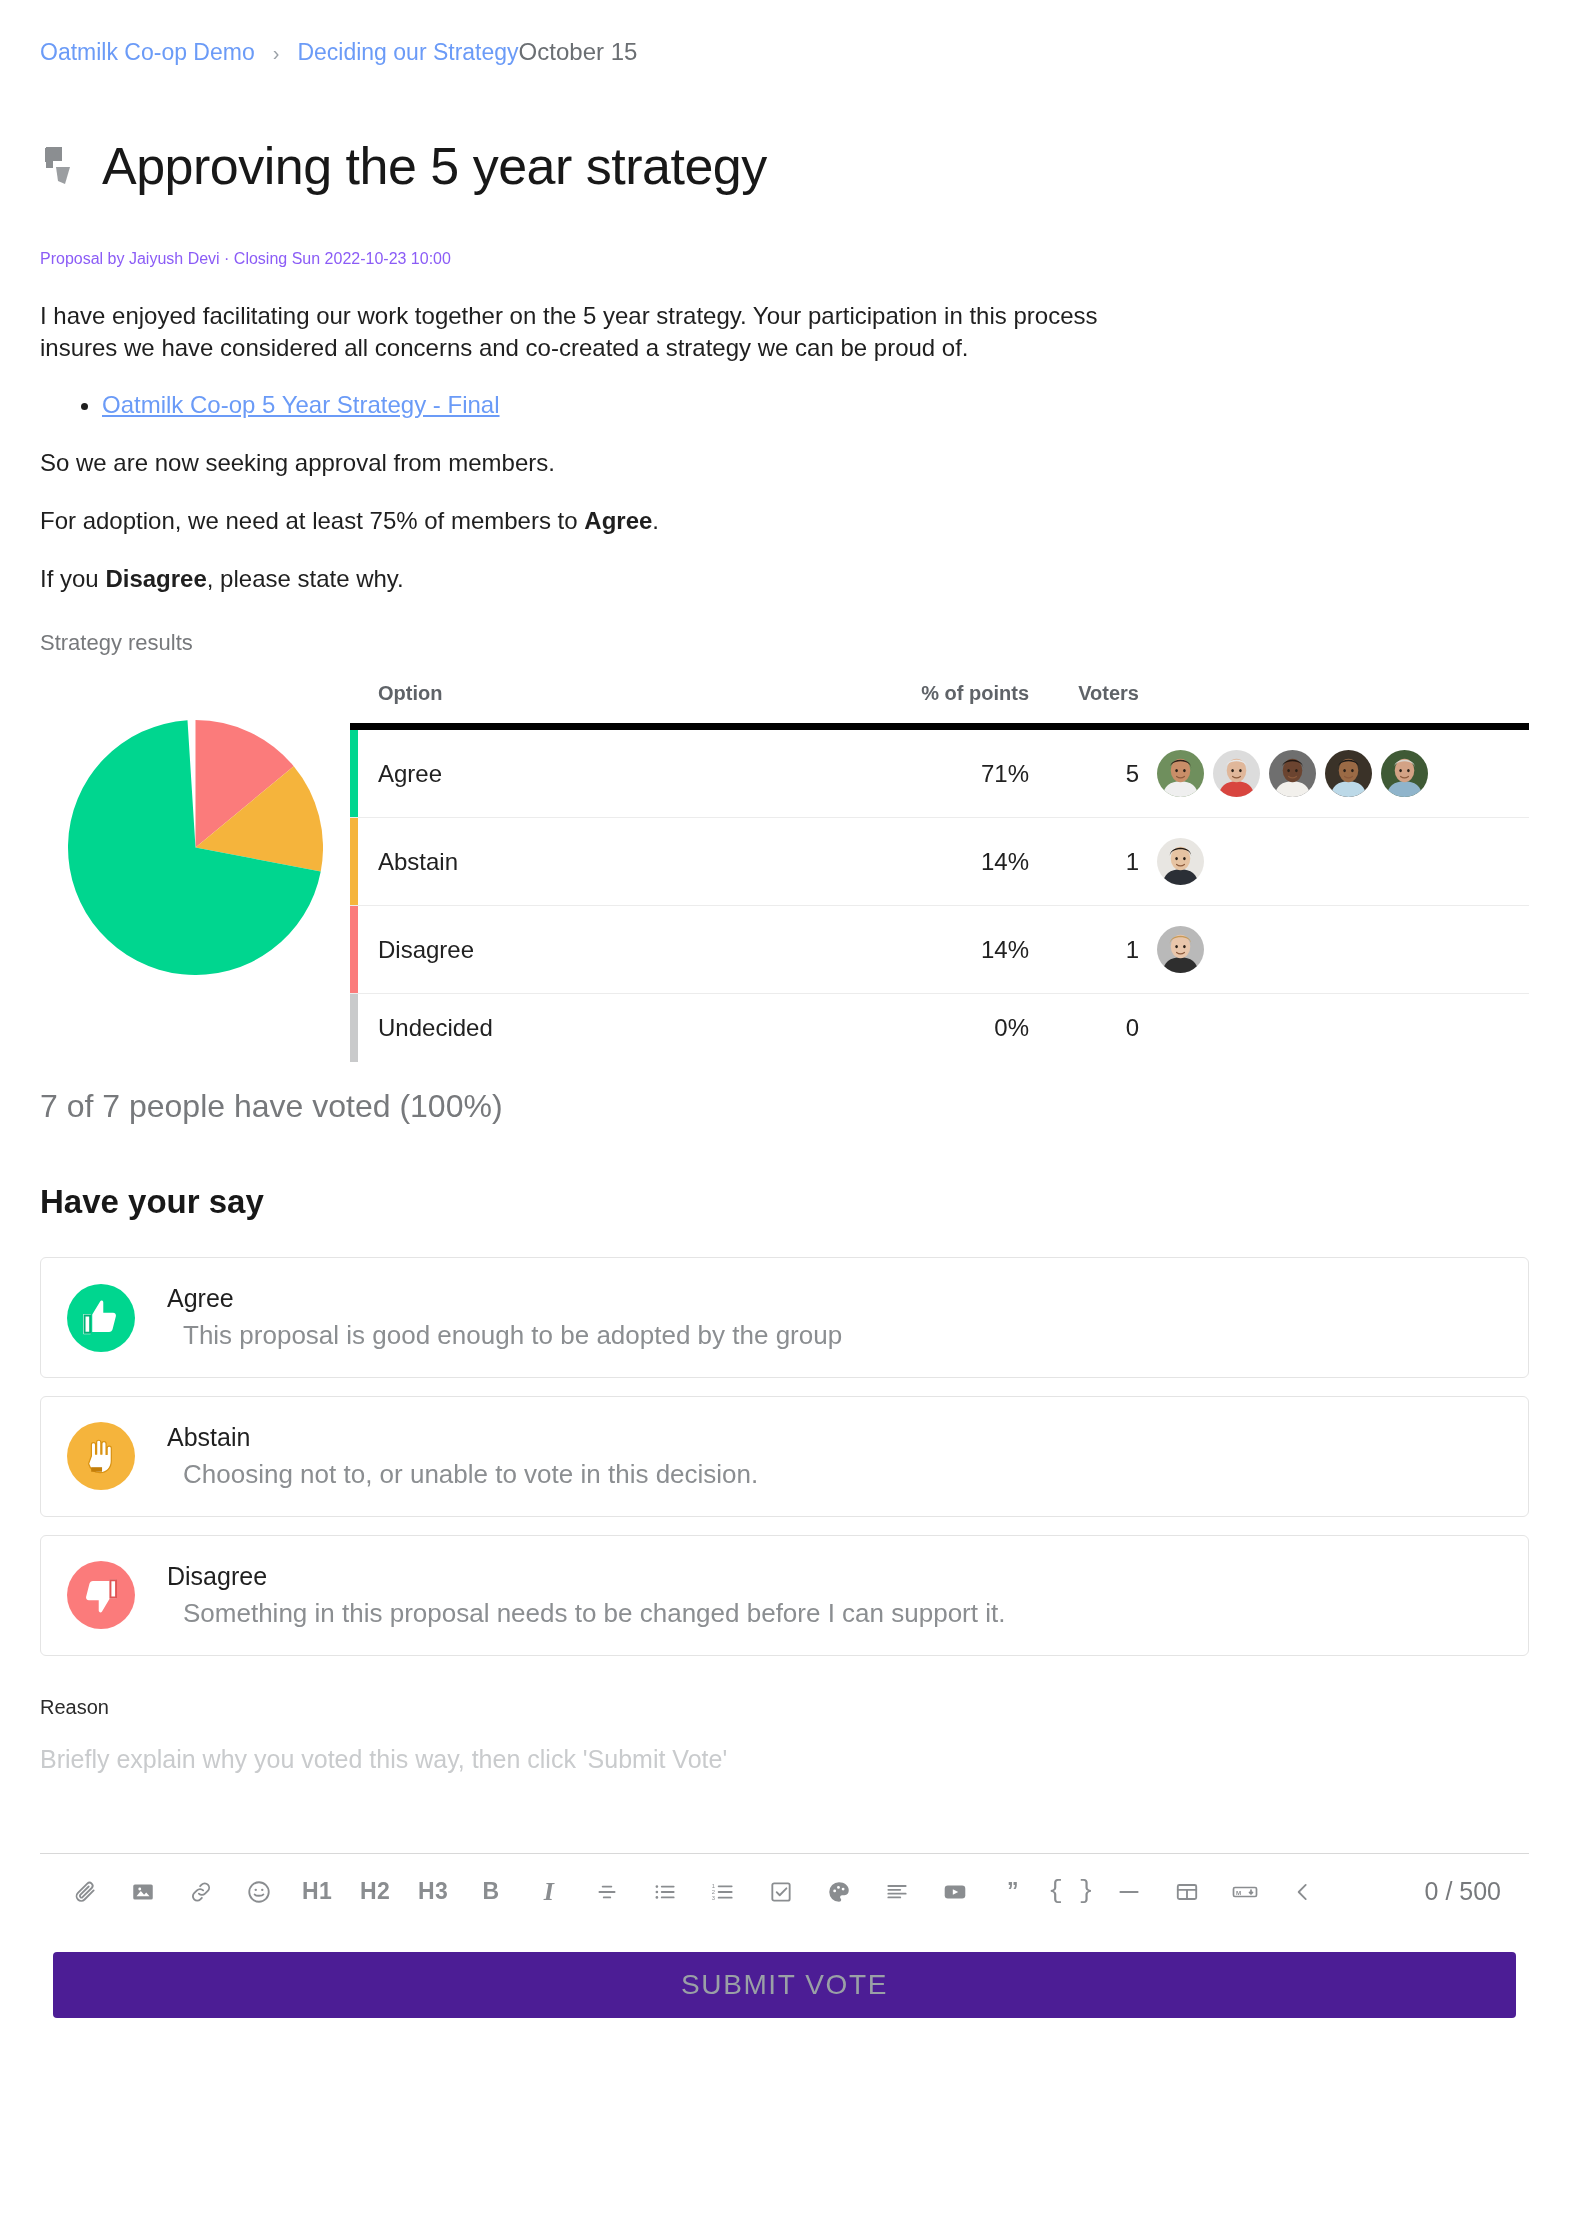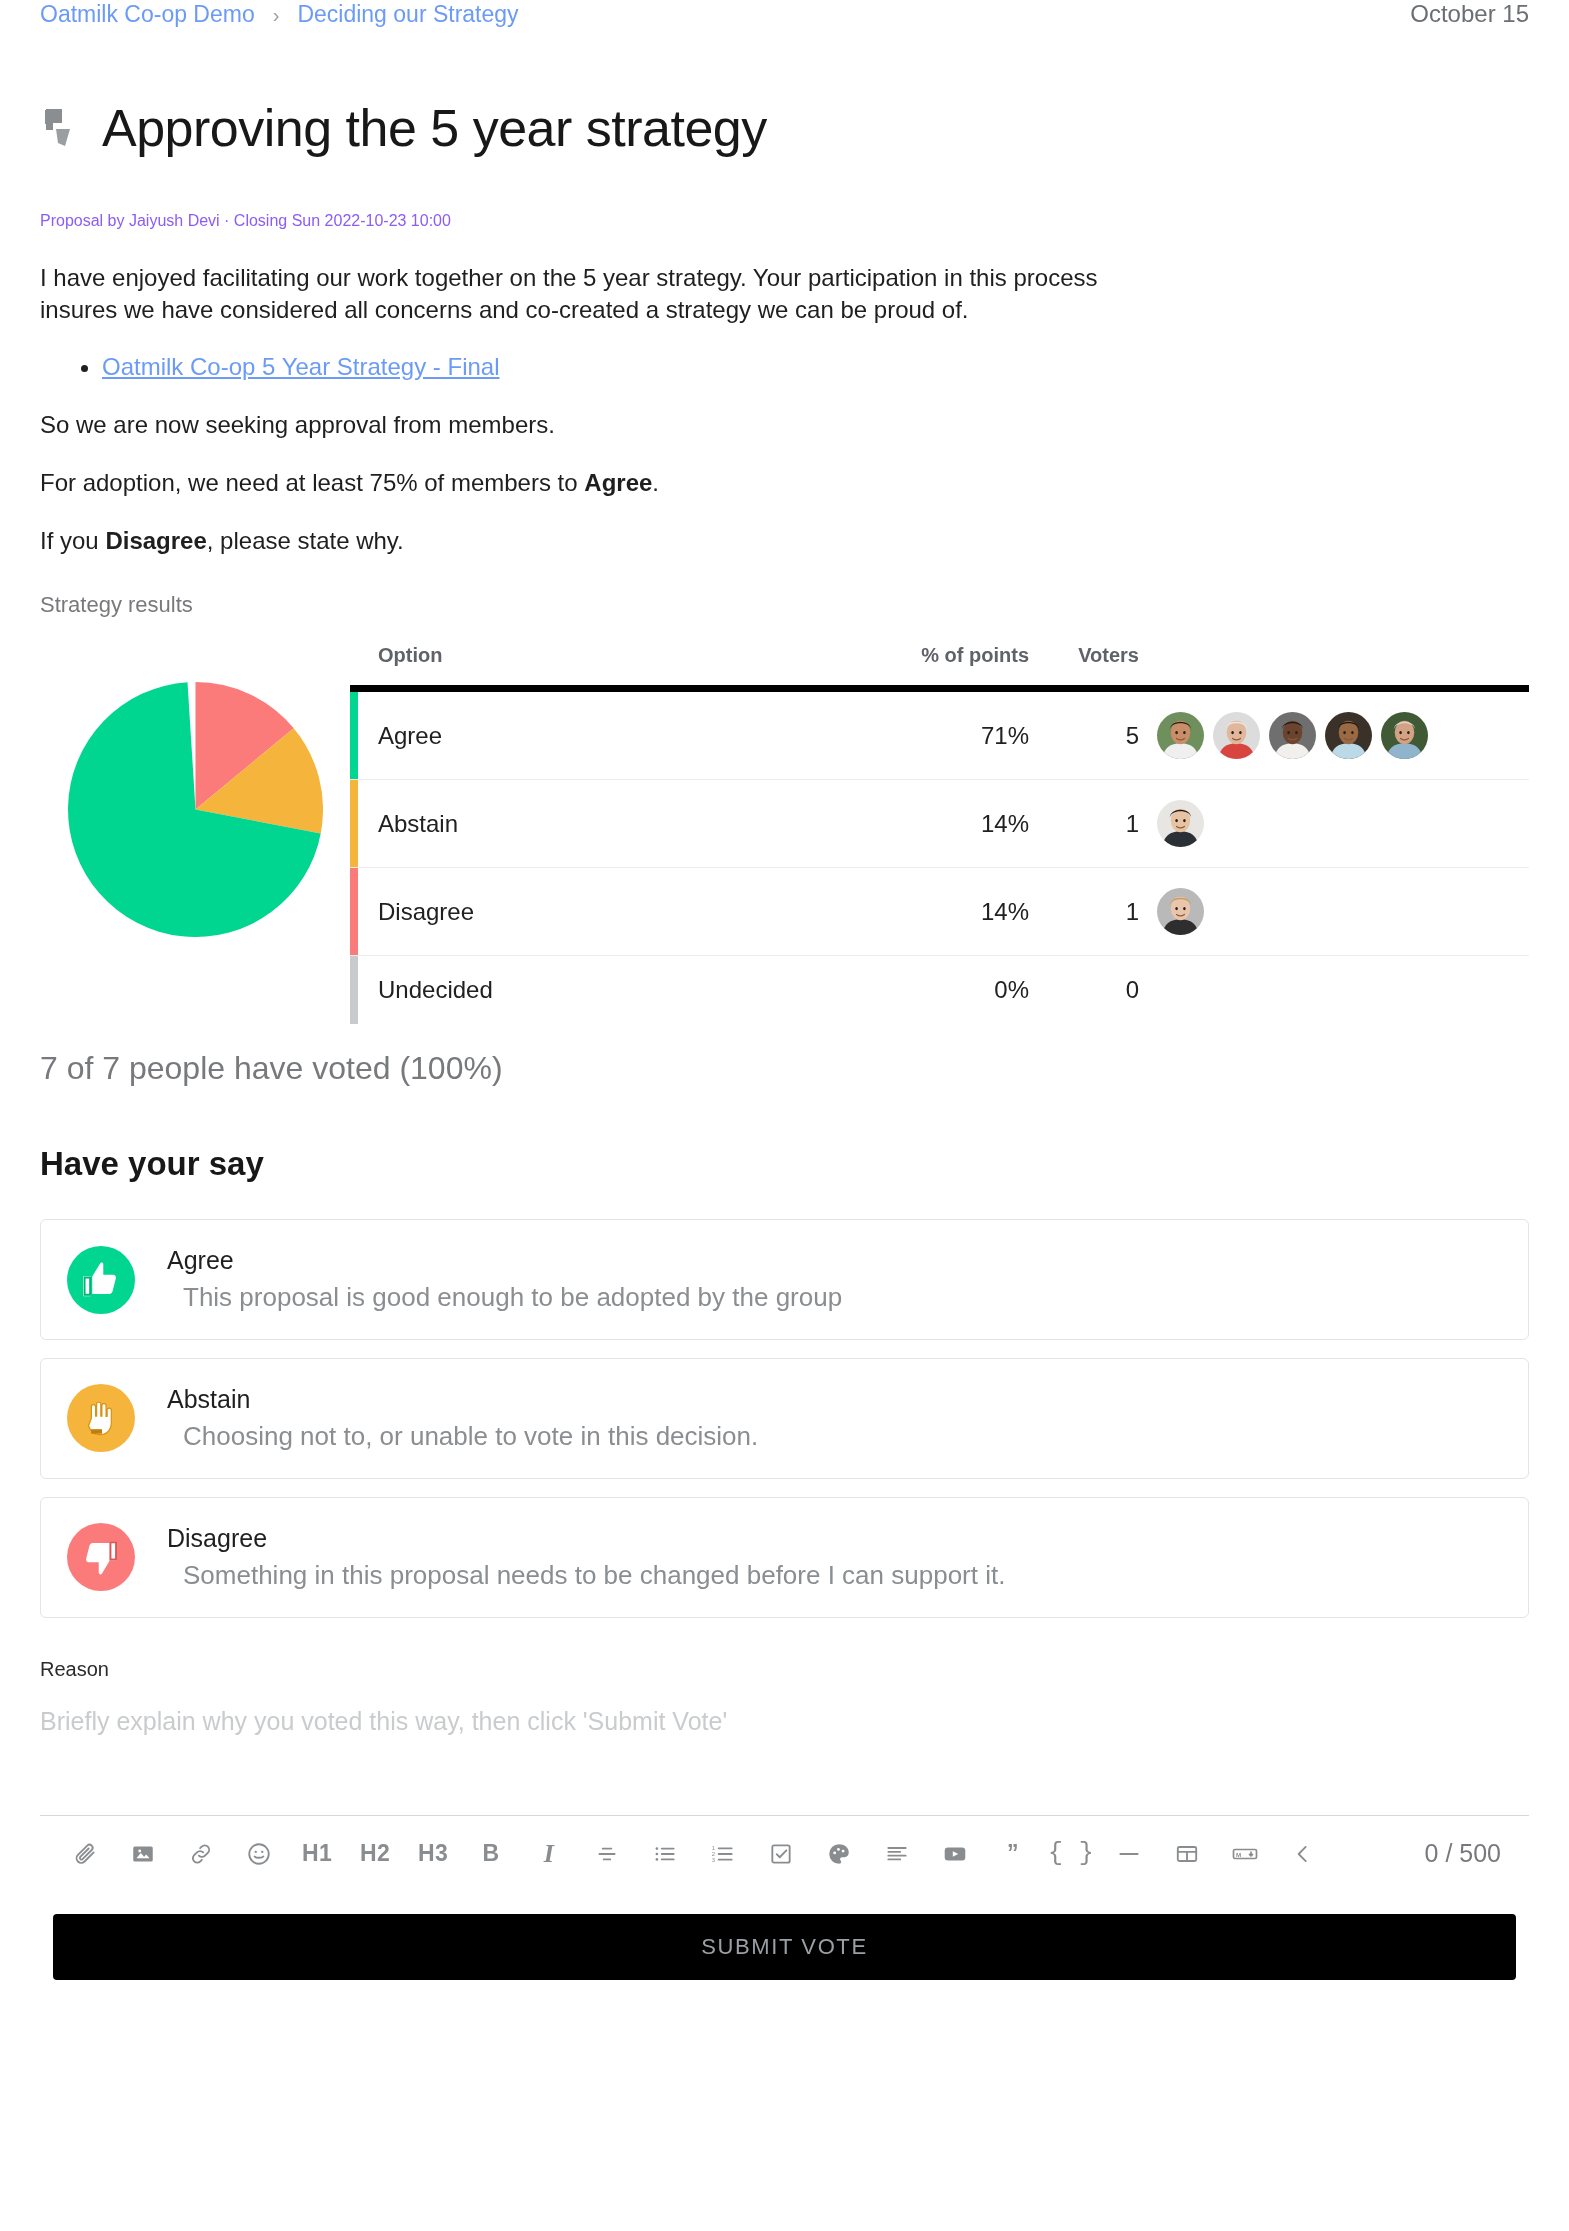--- a/index.html
+++ b/index.html
@@ -11,21 +11,21 @@
     font-family: "Liberation Sans", sans-serif;
     color: #1a1a1a;
     -webkit-font-smoothing: antialiased;
   }
   .page { width: 1569px; padding: 0 40px; position: relative; }
 
   
   .topbar {
     display: flex;
     align-items: baseline;
-    justify-content: space-between;
+    padding-top: 38px;
     font-size: 23px;
   }
   .crumbs { display: flex; align-items: baseline; gap: 0; }
   .crumb-link { color: #6b9bf7; text-decoration: none; cursor: pointer; }
   .crumb-sep { color: #9aa0a6; margin: 0 18px; font-size: 20px; }
   .topdate { color: #6b6f73; font-size: 24px; }
 
   
   .title-row {
     display: flex;
@@ -209,26 +209,26 @@
     font-size: 25px;
     color: #77797c;
     padding-right: 10px;
   }
 
   .submit-btn {
     display: block;
     width: 1463px;
     margin: 22px auto 0 auto;
     height: 66px;
-    background: #000000;
+    background: #4c1d95;
     color: #9aa0a6;
     border: none;
     border-radius: 4px;
     font-family: "Liberation Sans", sans-serif;
-    font-size: 22px;
+    font-size: 28px;
     letter-spacing: 1.6px;
     cursor: default;
   }
   .bottom-pad { height: 40px; }
 </style>
 </head>
 <body>
 
 <div class="page">
 

